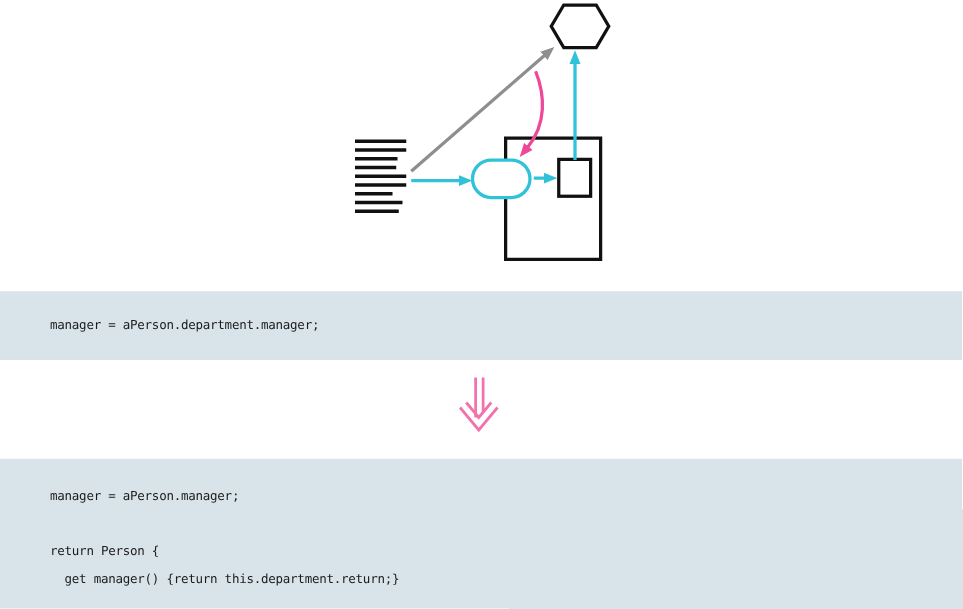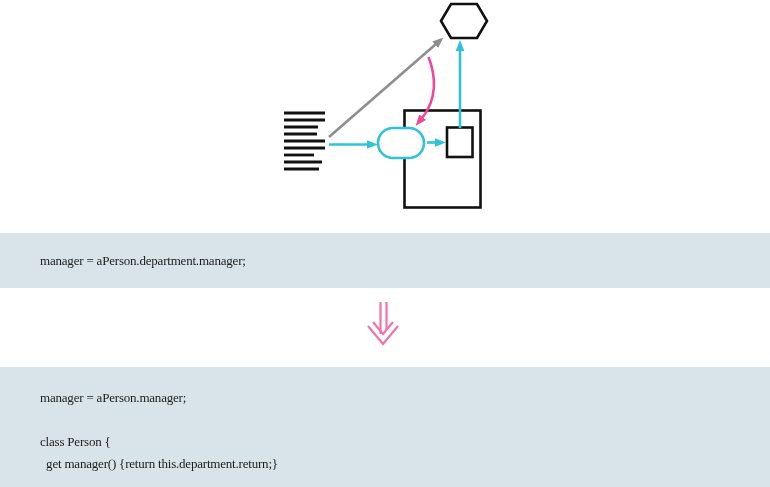--- a/index.html
+++ b/index.html
@@ -35,25 +35,24 @@
     align-items: center;
     padding-left: 40px;
   }
   #code-after {
     top: 367px;
     height: 132px;
     padding: 20px 0 0 40px;
   }
   .code-line {
     white-space: pre;
-    font-size: 13px;
+    font-size: 10px;
     letter-spacing: -0.2px;
     line-height: 22px;
     height: 22px;
-    font-family: Liberation Serif, serif;
   }
   #code-before .code-line { height: auto; line-height: normal; }
   #transform-arrow {
     position: absolute;
     left: 358px;
     top: 296px;
   }
 </style>
 </head>
 <body>
@@ -113,17 +112,17 @@
       <line x1="22.5" y1="6" x2="22.5" y2="38"></line>
       <line x1="28.5" y1="6" x2="28.5" y2="34"></line>
       <polyline points="10,30 25,48 40,30"></polyline>
       <polyline points="15,26 25,38 35,26"></polyline>
     </g>
   </svg>
 
   <div id="code-after" class="code-block">
     <div class="code-line">manager = aPerson.manager;</div>
     <div class="code-line"></div>
-    <div class="code-line">class Person {</div>
+    <div class="code-line">return Person {</div>
     <div class="code-line">  get manager() {return this.department.return;}</div>
   </div>
 
 </div>
 
 </body></html>

